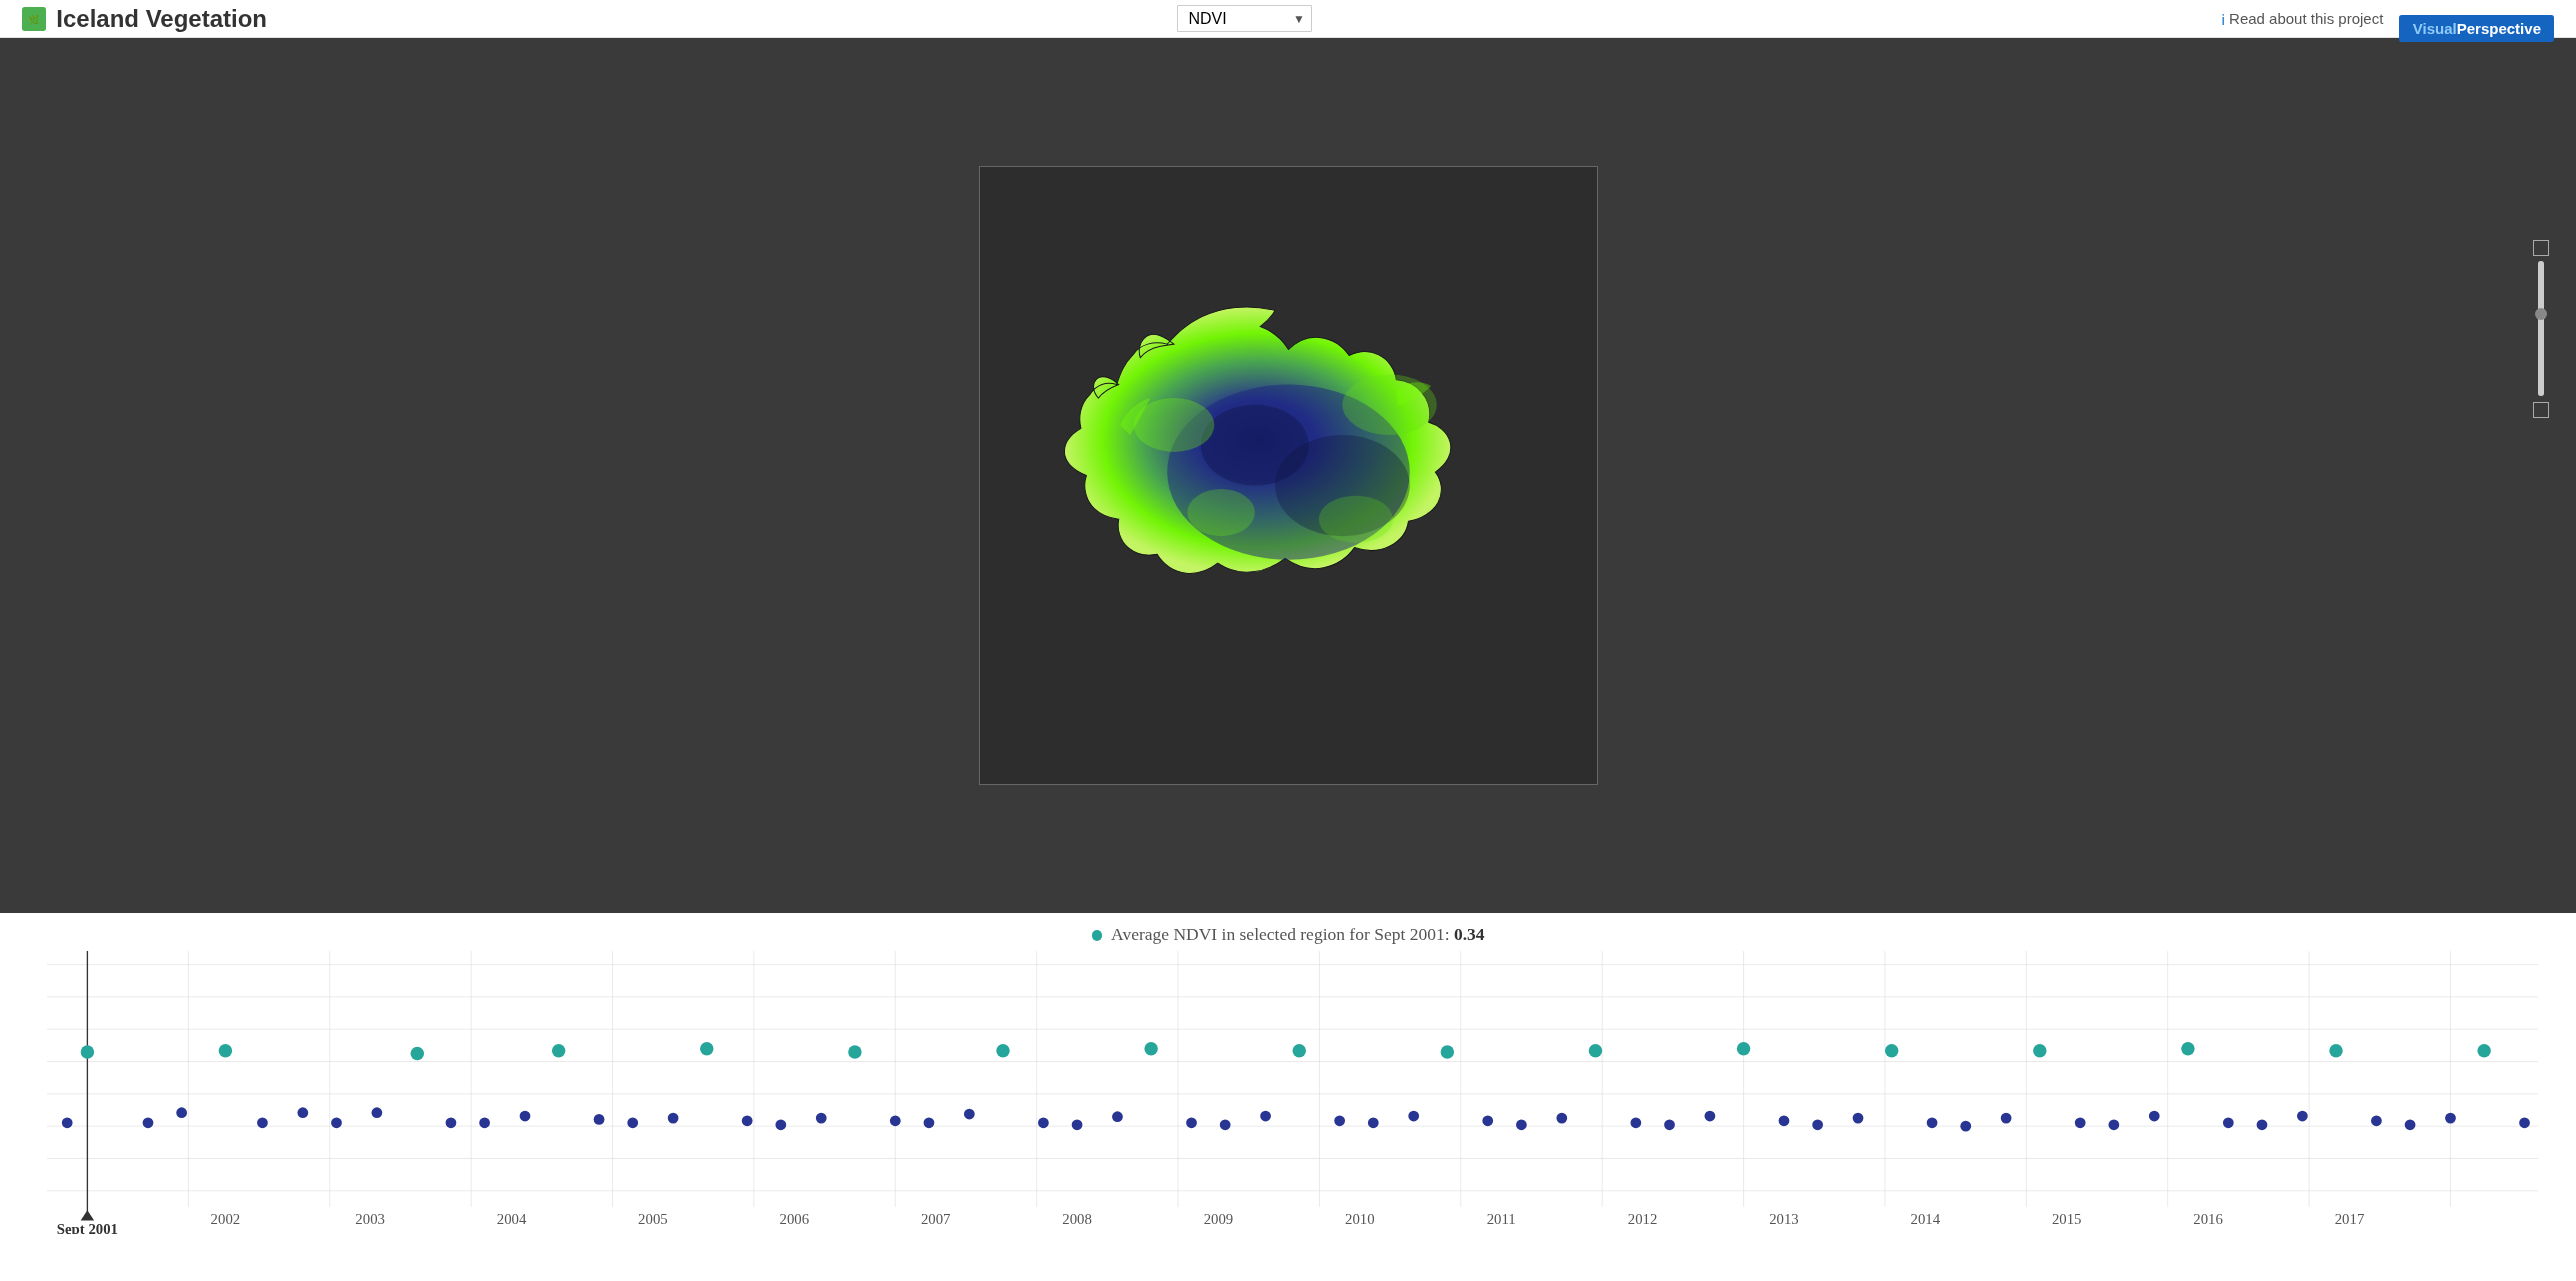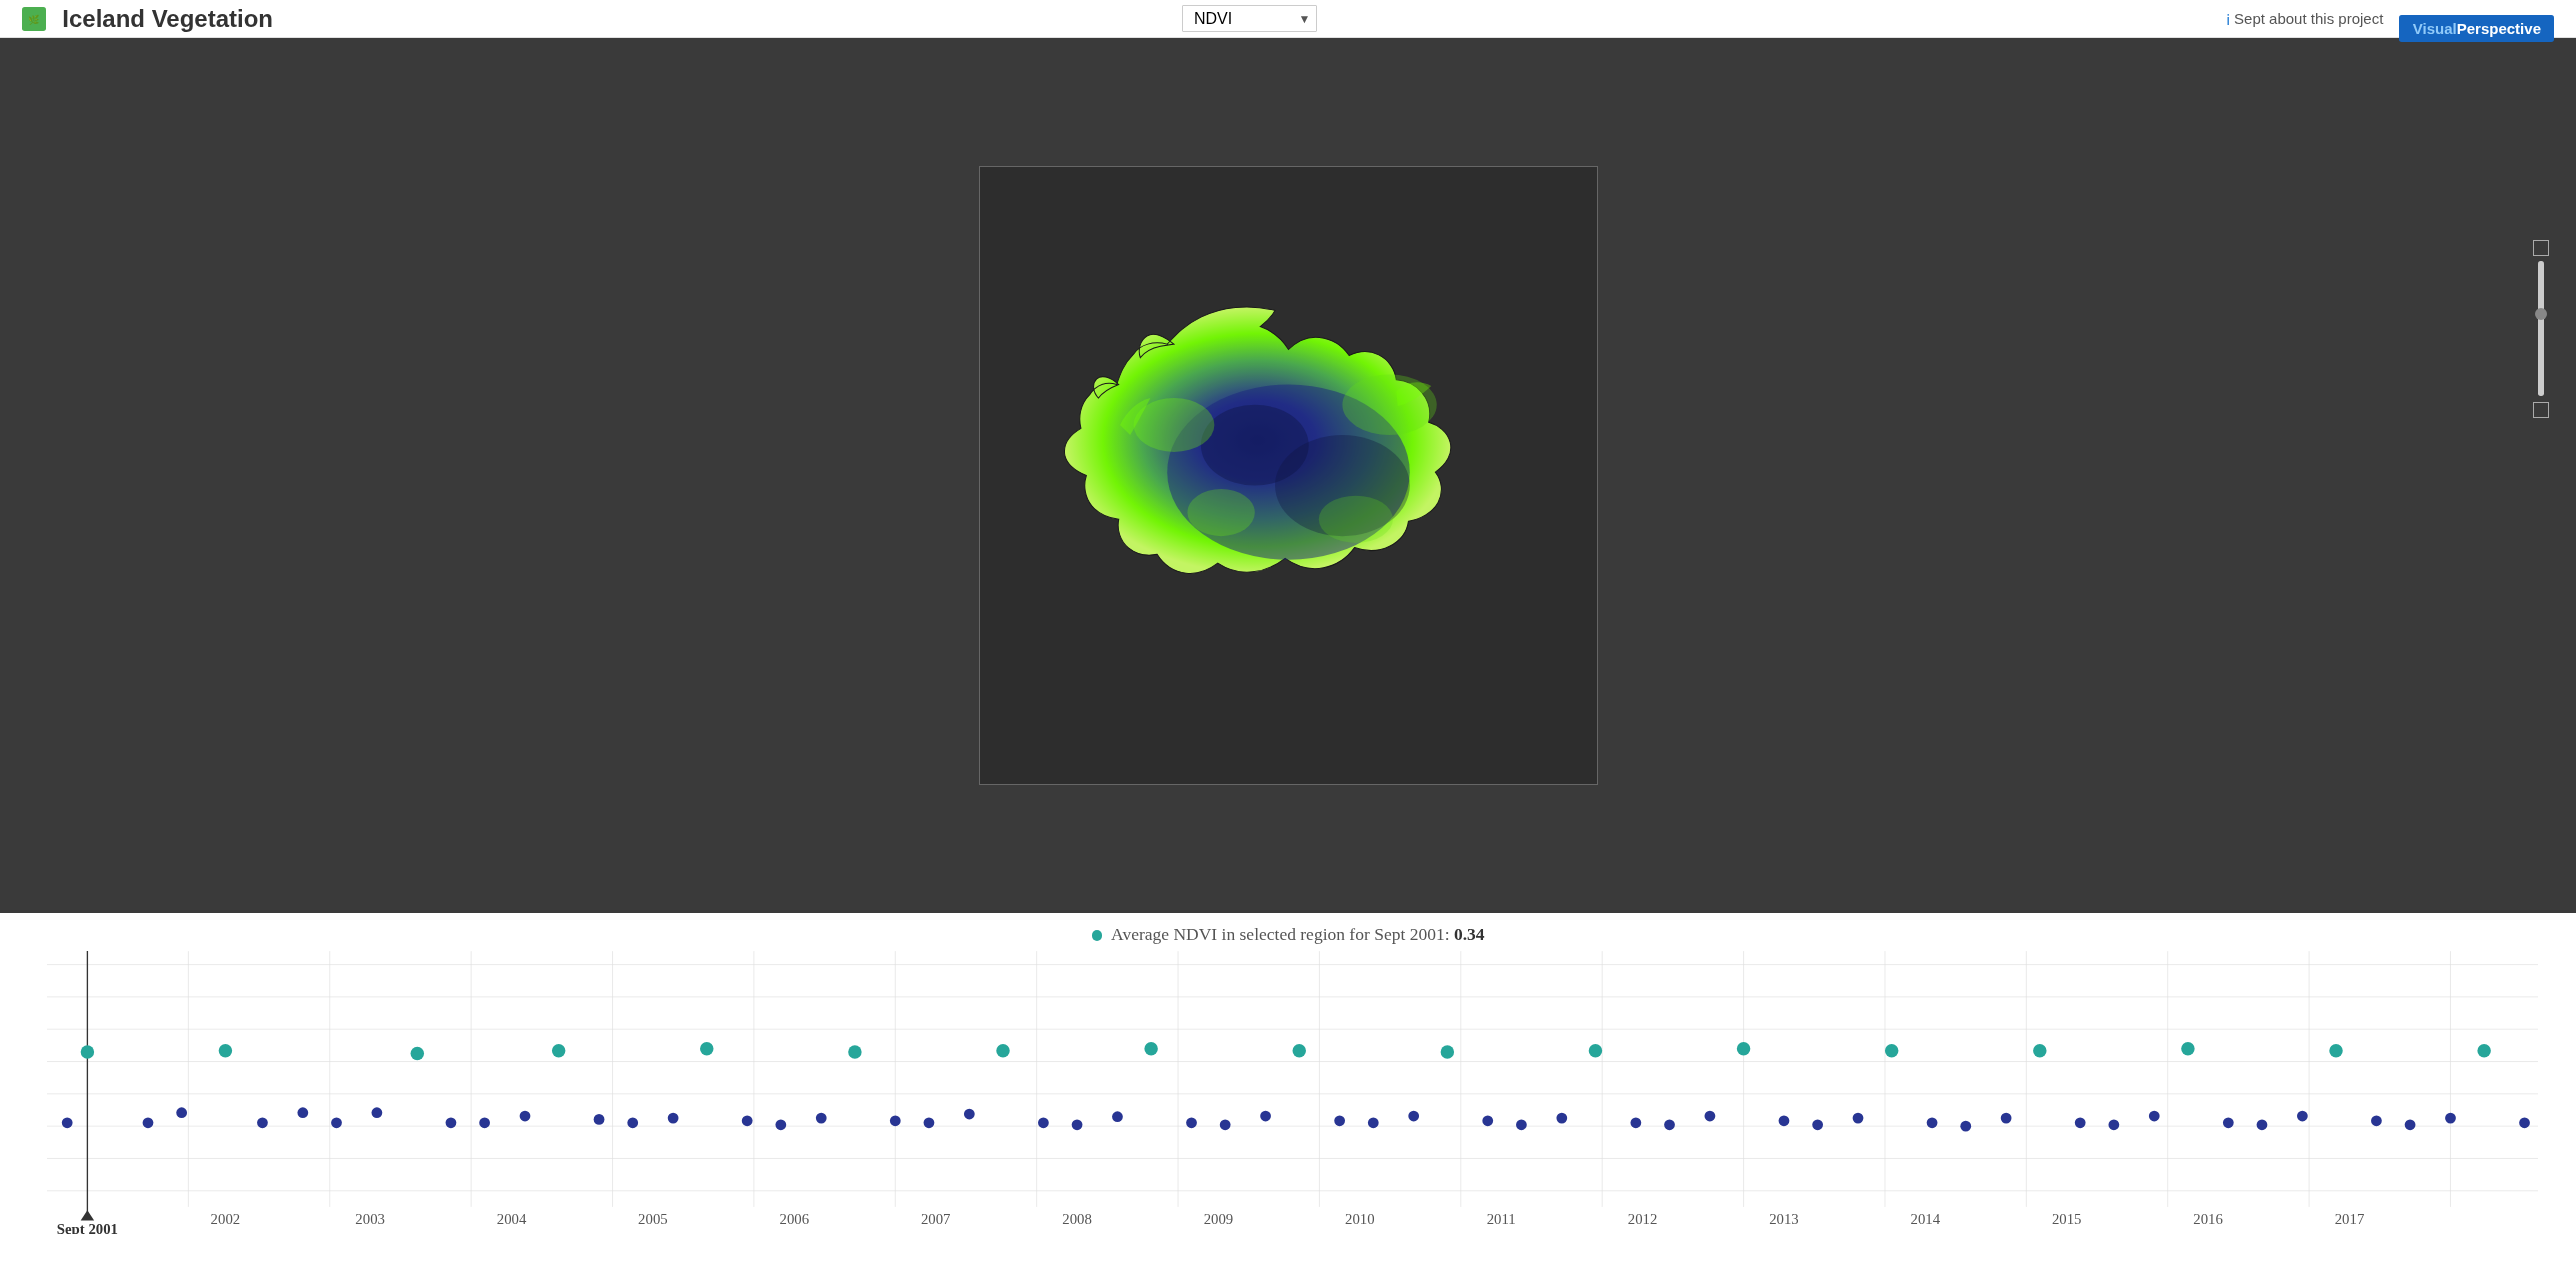--- a/index.html
+++ b/index.html
@@ -32,21 +32,20 @@
     .app-icon {
       width: 24px;
       height: 24px;
       background: #4caf50;
       border-radius: 2.7px;
     }
     .app-title {
       font-size: 24px;
       font-weight: bold;
       color: #333;
-      margin-left: 6px;
     }
     .header-center {
       display: flex;
       align-items: center;
     }
     .ndvi-dropdown {
       border: 0.7px solid #ccc;
       border-radius: 1px;
       padding: 4px 21.5px 4px 10.8px;
       font-size: 16px;
@@ -211,21 +210,21 @@
       <select class="ndvi-dropdown">
         <option>NDVI</option>
       </select>
       <span class="dropdown-arrow">▼</span>
     </div>
   </div>
 
   <div class="header-right">
     <a class="read-about" href="#">
       <span class="info-icon">ℹ</span>
-      <span>Sept about this project</span>
+      <span>Read about this project</span>
     </a>
     <button class="brand-button">
       <span class="visual">Visual</span><span class="perspective">Perspective</span>
     </button>
   </div>
 </div>
 
 <div class="map-area">
   <div class="map-frame">
 

